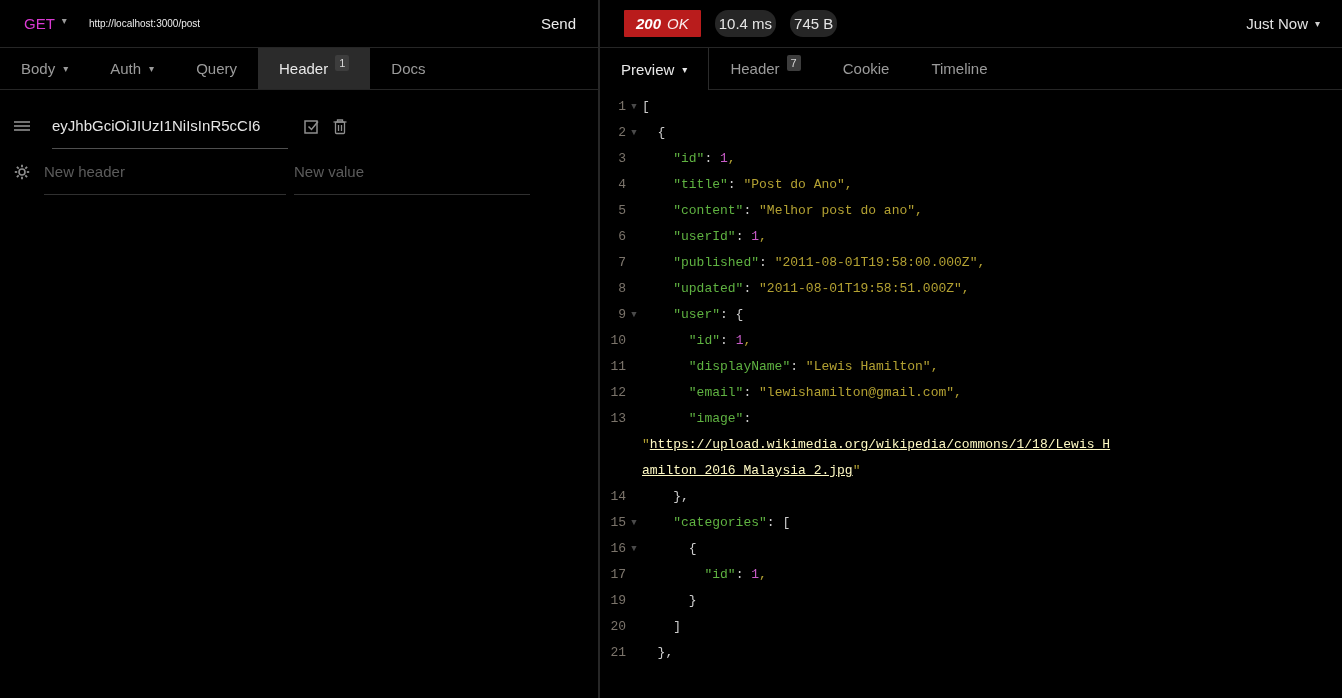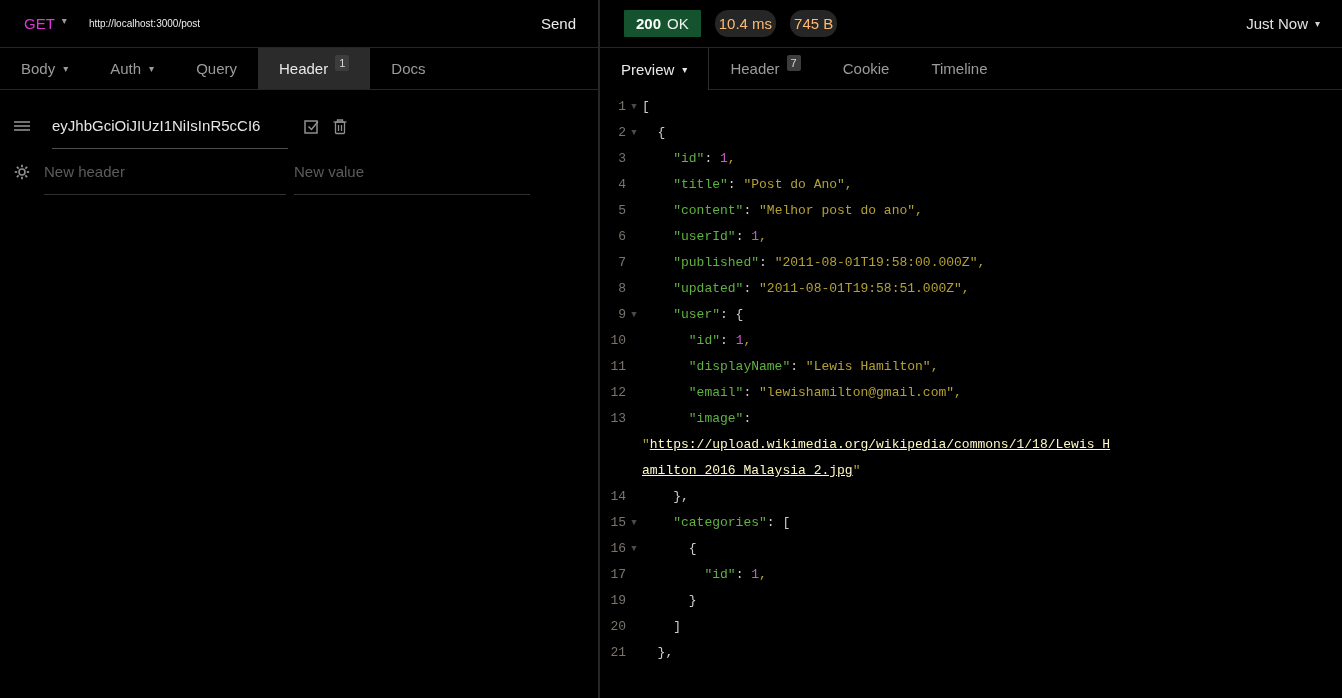--- a/index.html
+++ b/index.html
@@ -32,25 +32,25 @@
   .hicon{flex:0 0 44px;display:flex;align-items:center;justify-content:center;color:#8f8f8f;}
   .hfield{display:flex;align-items:center;font-size:15px;color:#e6e6e6;
           white-space:nowrap;overflow:hidden;}
   .fname{width:242px;border-bottom:1px solid #4f4f4f;}
   .fval{width:236px;margin-left:8px;border-bottom:1px solid #4f4f4f;}
   .hrow.newrow .fname,.hrow.newrow .fval{border-bottom:1px solid #303030;color:#5c5c5c;}
   .hbtn{display:flex;align-items:center;justify-content:center;cursor:pointer;}
   .chk{margin-left:10px;width:28px;}
   .del{width:28px;margin-right:8px;}
   
-  .status{background:#14532d;color:#fff;padding:5px 12px;font-size:15px;
-          display:flex;align-items:center;border-radius:1px;}
+  .status{background:#b91c1c;color:#fff;padding:5px 12px;font-size:15px;
+          display:flex;align-items:center;border-radius:1px;font-style:italic;}
   .status .code{font-weight:bold;}
   .status .txt{margin-left:6px;color:rgba(255,255,255,.92);}
-  .badge-dark{background:#262626;color:#fdba74;padding:5px 4px;font-size:15px;margin-left:14px;border-radius:13px;}
+  .badge-dark{background:#262626;color:#e5e5e5;padding:5px 4px;font-size:15px;margin-left:14px;border-radius:13px;}
   .when{margin-left:auto;color:#e3e3e3;font-size:15px;display:flex;align-items:center;cursor:pointer;}
   .when .mcaret{color:#cfcfcf;}
   
   .code-area{flex:1;overflow:hidden;padding-top:4px;background:#000;
              font-family:"Liberation Mono","DejaVu Sans Mono",monospace;font-size:13px;}
   .cl{display:flex;height:26px;line-height:26px;white-space:pre;}
   .ln{flex:0 0 26px;width:26px;padding-left:6px;text-align:right;color:#7b746b;}
   .fa{flex:0 0 16px;width:16px;text-align:center;color:#4a4a4a;font-size:9px;line-height:26px;cursor:pointer;}
   .lc{white-space:pre;}
   .tk-k{color:#5fb241;}

